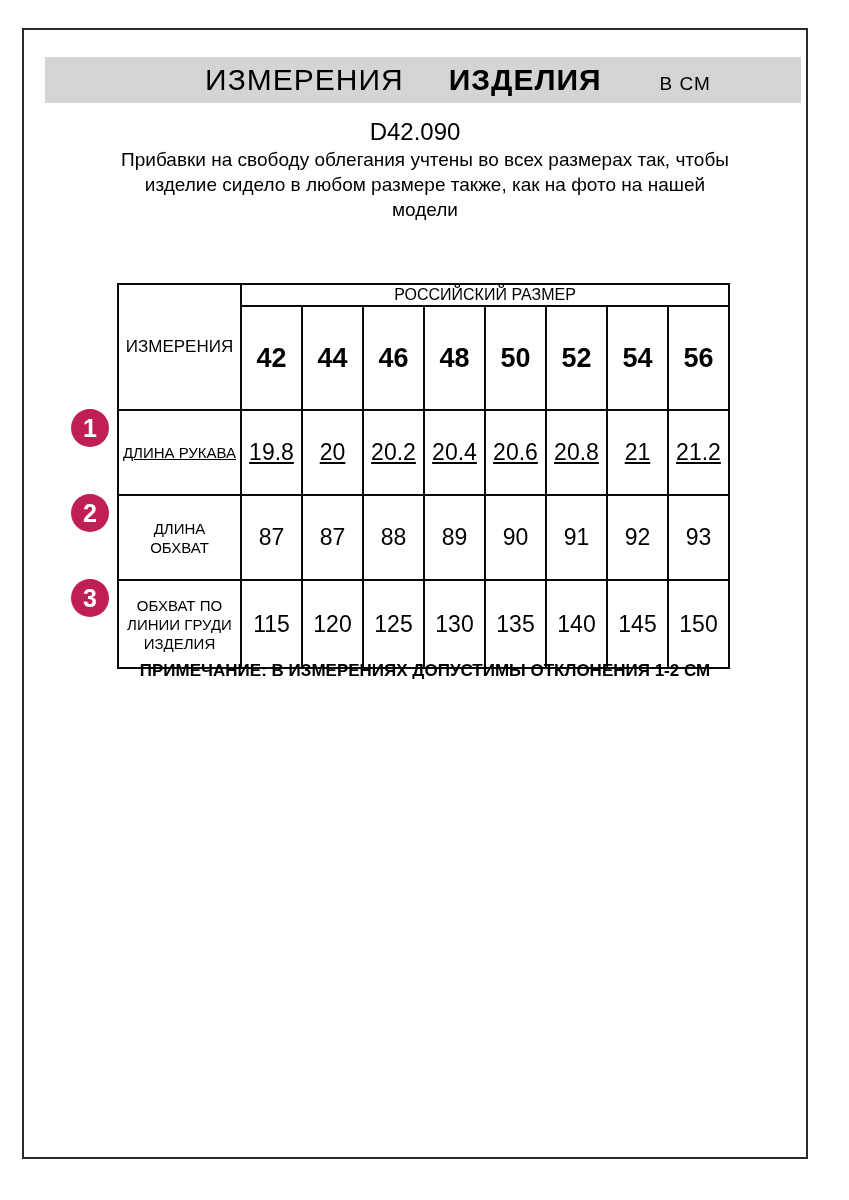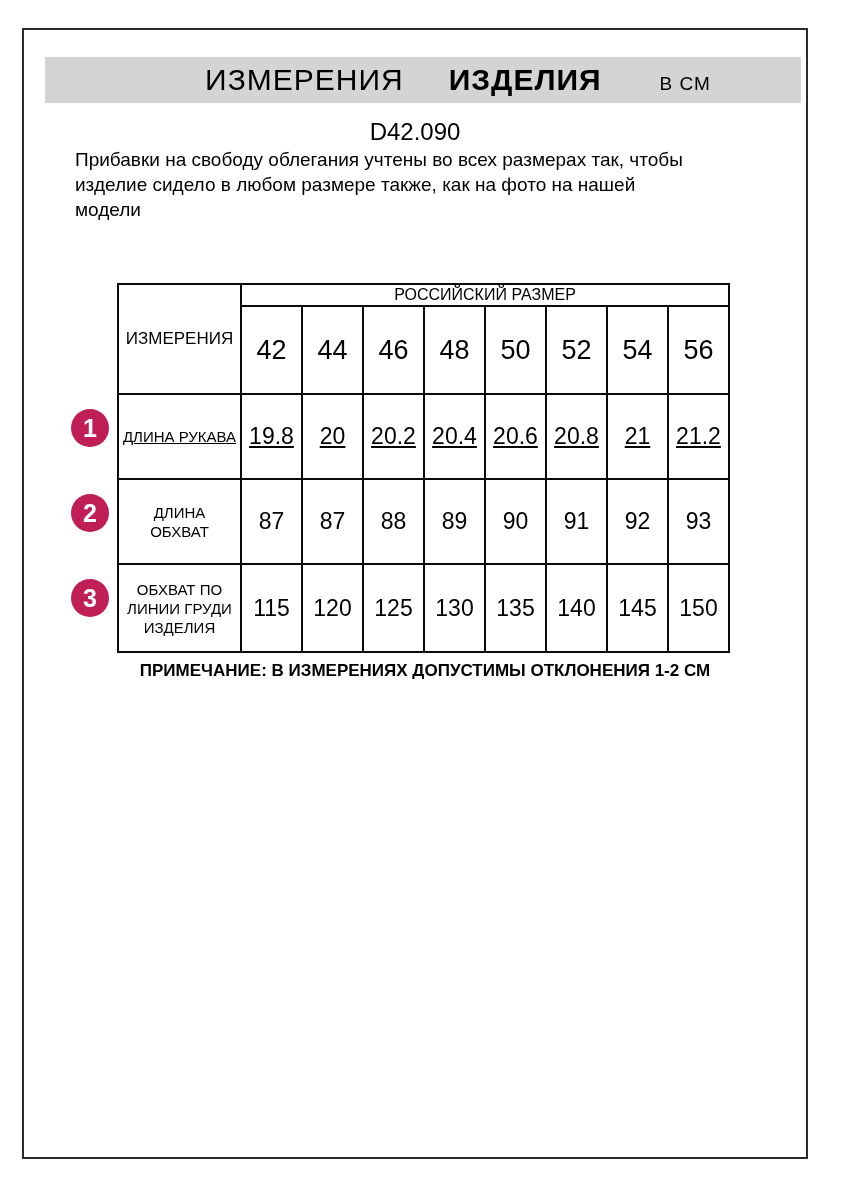--- a/index.html
+++ b/index.html
@@ -55,40 +55,40 @@
     left: 22px; top: 118px;
     width: 786px;
     text-align: center;
     font-size: 24px;
     font-weight: 400;
   }
   .desc {
     position: absolute;
     left: 75px; top: 147px;
     width: 700px;
-    text-align: left;
+    text-align: center;
     font-size: 19px;
     line-height: 25px;
     white-space: pre-line;
   }
   table.size-table {
     position: absolute;
     left: 117px; top: 283px;
     border-collapse: collapse;
     table-layout: fixed;
   }
   table.size-table td {
     border: 2px solid #0a0a0a;
     text-align: center;
     vertical-align: middle;
     padding: 0;
   }
   td.corner { font-size: 17px; }
   td.group  { font-size: 16px; height: 22px; }
-  tr.r-sizes td { font-size: 27px; font-weight: 400; height: 88px; }
+  tr.r-sizes td { font-size: 27px; font-weight: 700; height: 104px; }
   td.rowlabel {
     font-size: 15px;
     line-height: 19px;
     white-space: pre-line;
   }
   tr.r-data td.val { font-size: 23px; }
   tr.r-data1 td { height: 85px; text-decoration: underline; }
   tr.r-data2 td { height: 85px; }
   tr.r-data3 td { height: 88px; }
   .badge {

